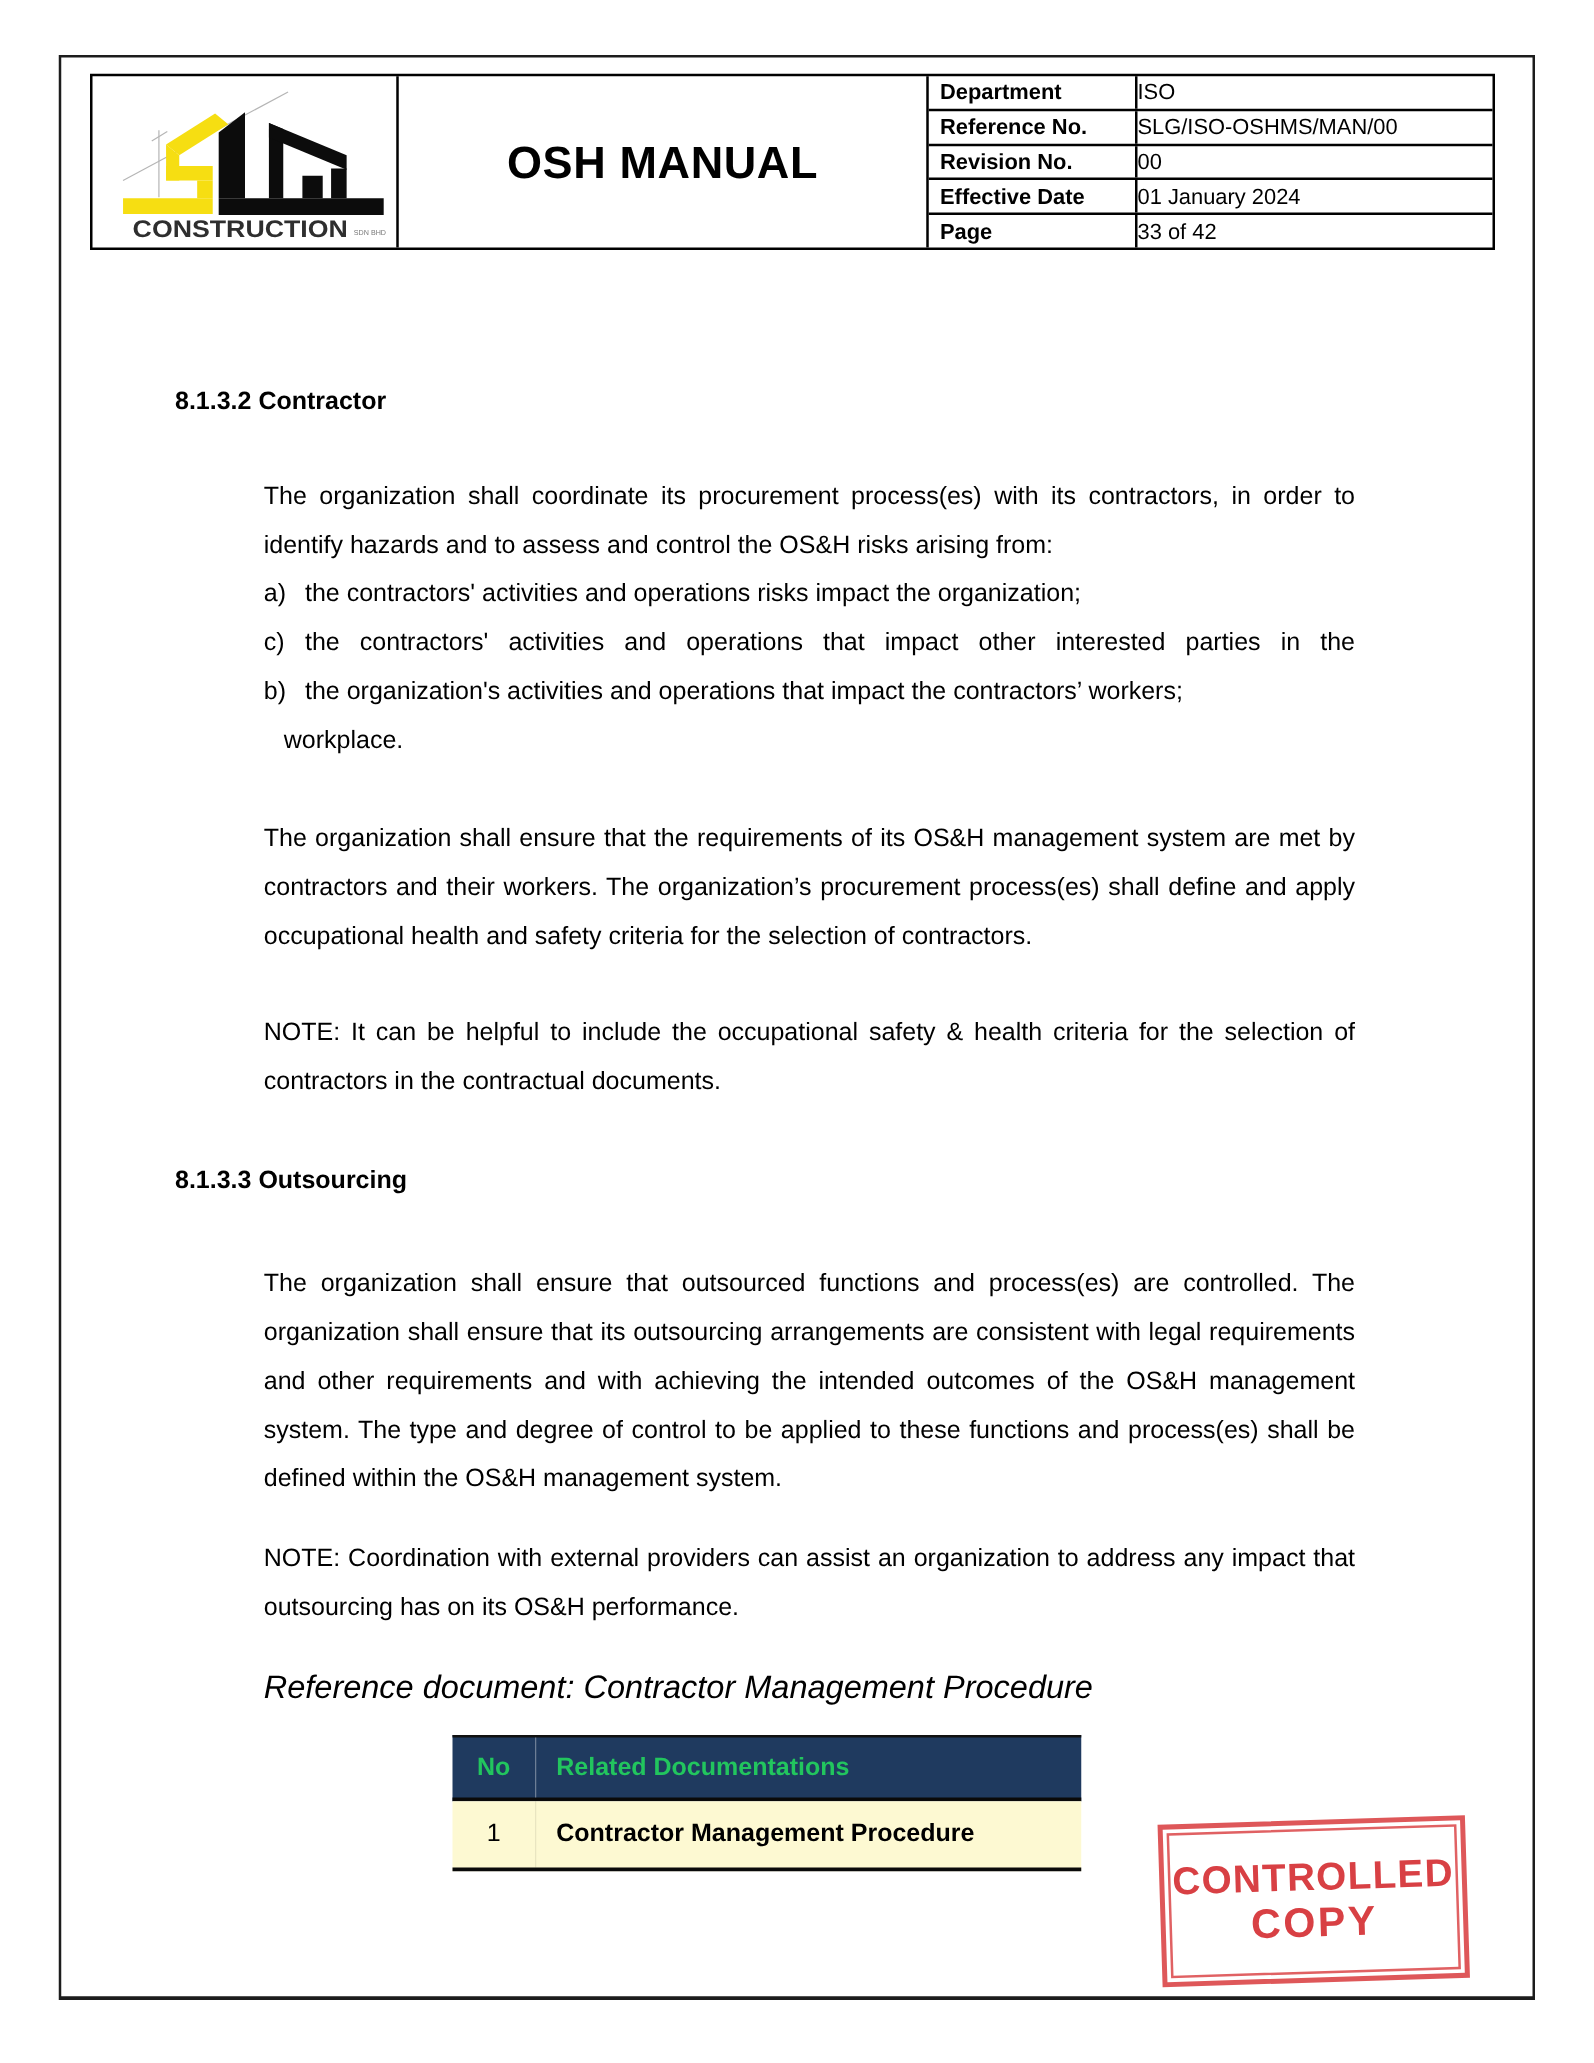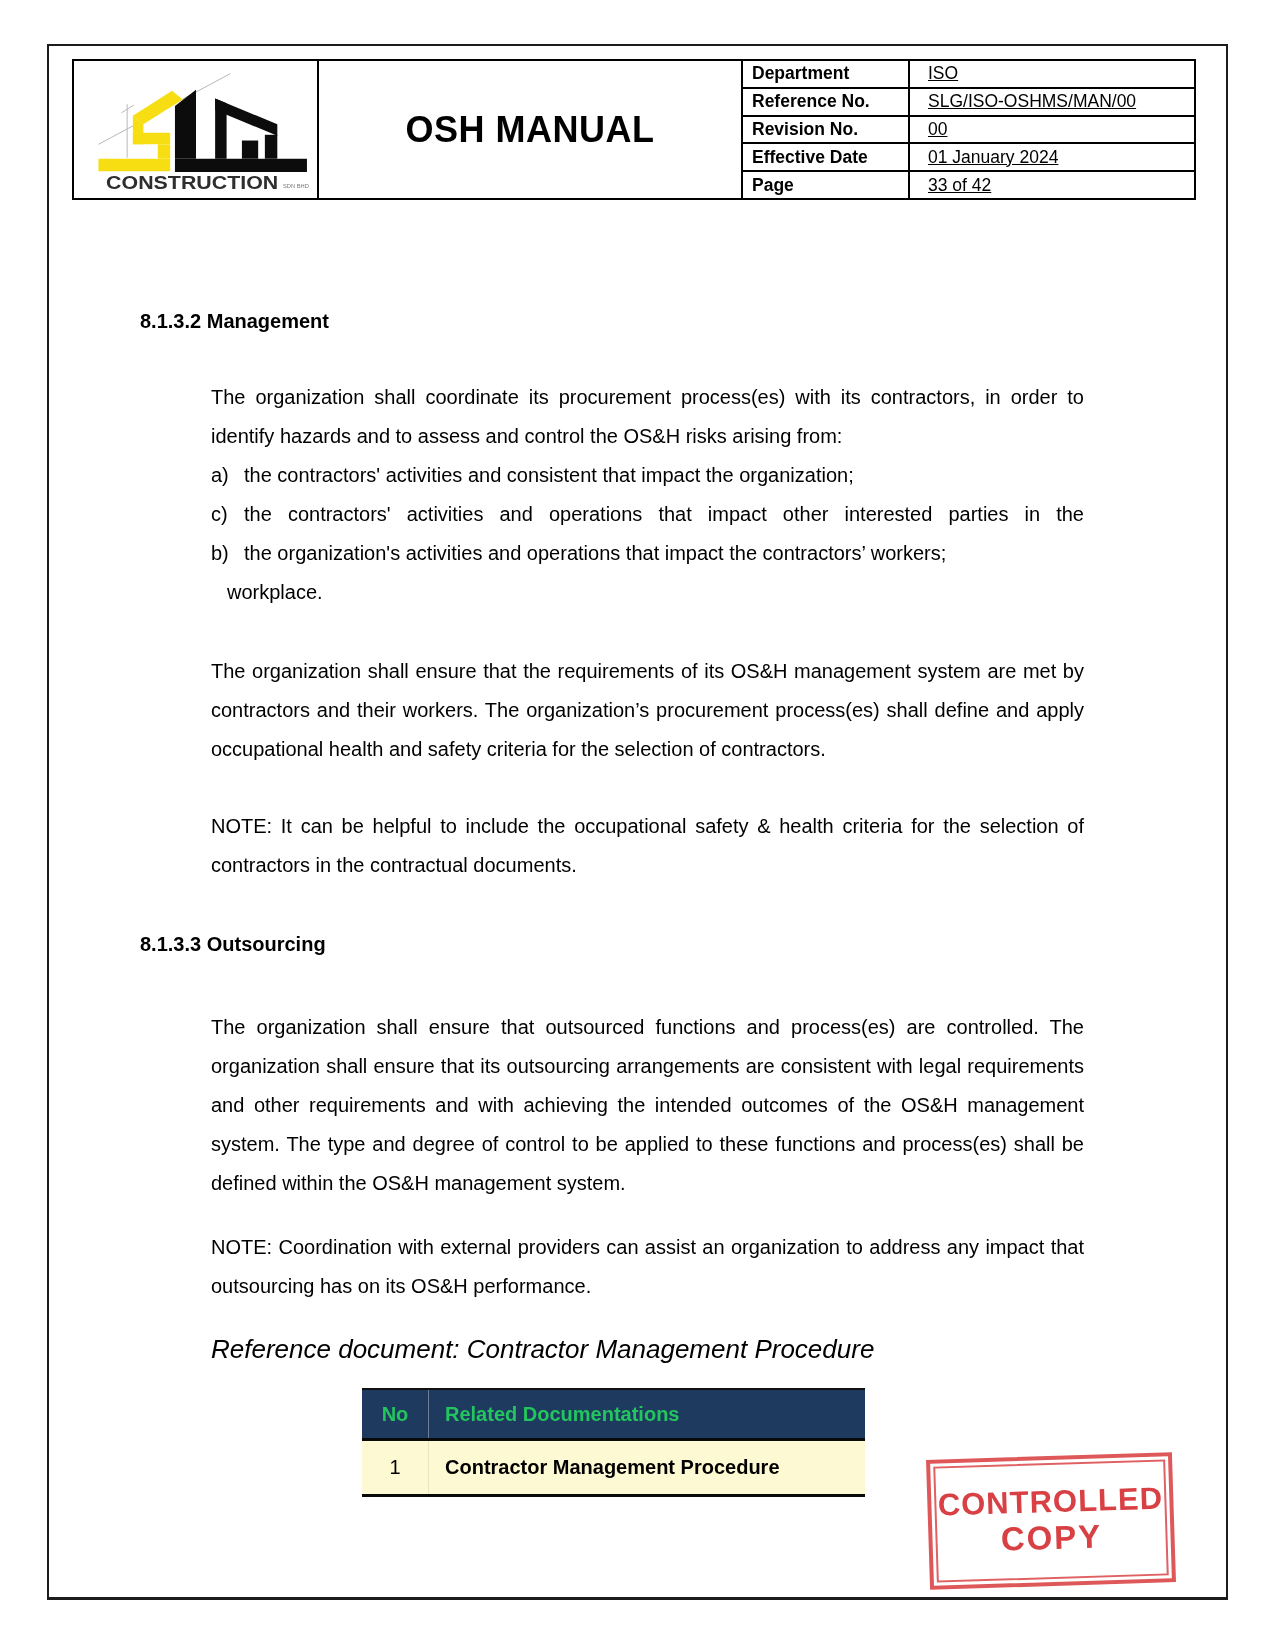--- a/index.html
+++ b/index.html
@@ -19,21 +19,21 @@
     border:2px solid #000;display:flex;
   }
   .logo-cell{width:243px;border-right:2px solid #000;display:flex;align-items:center;justify-content:center;}
   .title-cell{flex:1;border-right:2px solid #000;display:flex;align-items:center;justify-content:center;
     font-size:36px;font-weight:bold;letter-spacing:.5px;}
   .info-cell{width:451px;display:flex;flex-direction:column;}
   .info-row{flex:1;display:flex;border-bottom:2px solid #000;}
   .info-row:last-child{border-bottom:none;}
   .info-label{width:156px;border-right:2px solid #000;font-weight:bold;font-size:17.5px;
     display:flex;align-items:center;padding-left:9px;}
-  .info-value{flex:1;font-size:17.5px;display:flex;align-items:center;padding-left:18px;text-decoration:underline;}
+  .info-value{flex:1;font-size:17.5px;display:flex;align-items:center;padding-left:0;}
   
   .sec-heading{left:140px;font-size:20px;font-weight:bold;line-height:26px;}
   .para{left:211px;width:873px;font-size:20px;line-height:39px;text-align:justify;}
   .li{padding-left:33px;text-indent:-33px;text-align:justify;}
   .li .marker{display:inline-block;width:33px;text-indent:0;}
   .li-force{text-align:justify;text-align-last:justify;}
   .wrap-line{margin-left:16px;text-align:center;text-align-last:left;}
   .ref-line{left:211px;font-size:26px;line-height:39px;font-style:italic;}
   
   .doc-table{left:362px;top:1388px;width:503px;font-size:20px;}
@@ -122,26 +122,26 @@
         <div class="info-label">Effective Date</div>
         <div class="info-value">01 January 2024</div>
       </div>
       <div class="info-row">
         <div class="info-label">Page</div>
         <div class="info-value">33 of 42</div>
       </div>
     </div>
   </div>
 
-  <div class="abs sec-heading" style="top:308px;">8.1.3.2 Management</div>
+  <div class="abs sec-heading" style="top:308px;">8.1.3.2 Contractor</div>
 
   <div class="abs para" style="top:378px;">
     <div>The organization shall coordinate its procurement process(es) with its contractors, in order to identify hazards and to assess and control the OS&amp;H risks arising from:</div>
     <div class="li">
-      <span class="marker">a)</span><span>the contractors' activities and consistent that impact the organization;</span>
+      <span class="marker">a)</span><span>the contractors' activities and operations risks impact the organization;</span>
     </div>
     <div class="li li-force">
       <span class="marker">c)</span><span>the contractors' activities and operations that impact other interested parties in the</span>
     </div>
     <div class="li">
       <span class="marker">b)</span><span>the organization's activities and operations that impact the contractors’ workers;</span>
     </div>
     <div class="wrap-line">workplace.</div>
   </div>
 

